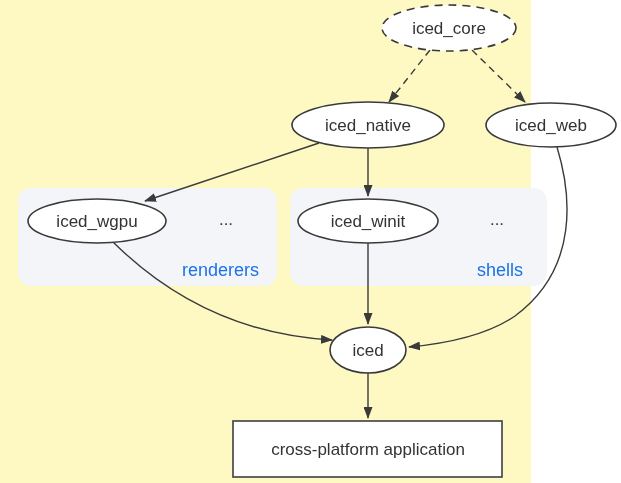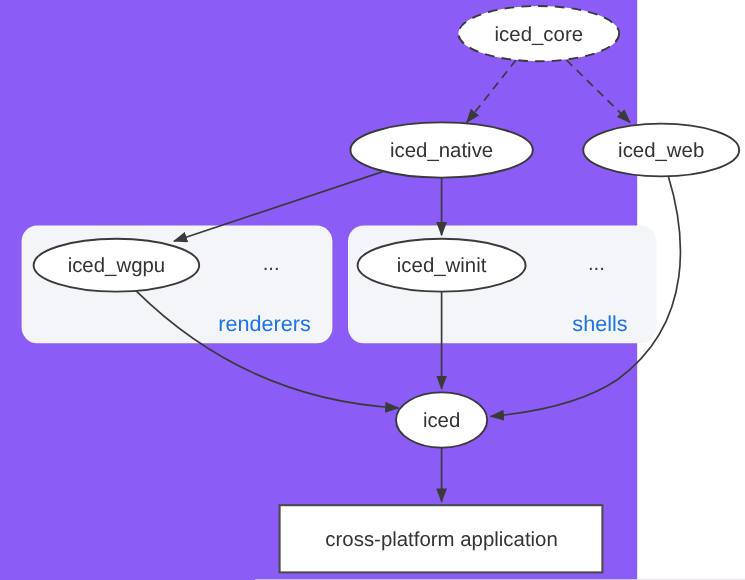--- a/index.html
+++ b/index.html
@@ -8,21 +8,21 @@
     background: #ffffff;
     width: 621px;
     height: 483px;
     overflow: hidden;
     font-family: "Liberation Sans", sans-serif;
   }
   .canvas {
     position: relative;
     width: 531px;
     height: 483px;
-    background: #8b5cf6;
+    background: #fef9c3;
   }
   svg { display: block; }
 
   .group-rect {
     fill: #f4f5f8;
     stroke: none;
   }
   .node-ellipse {
     fill: #ffffff;
     stroke: #3a3a3a;

